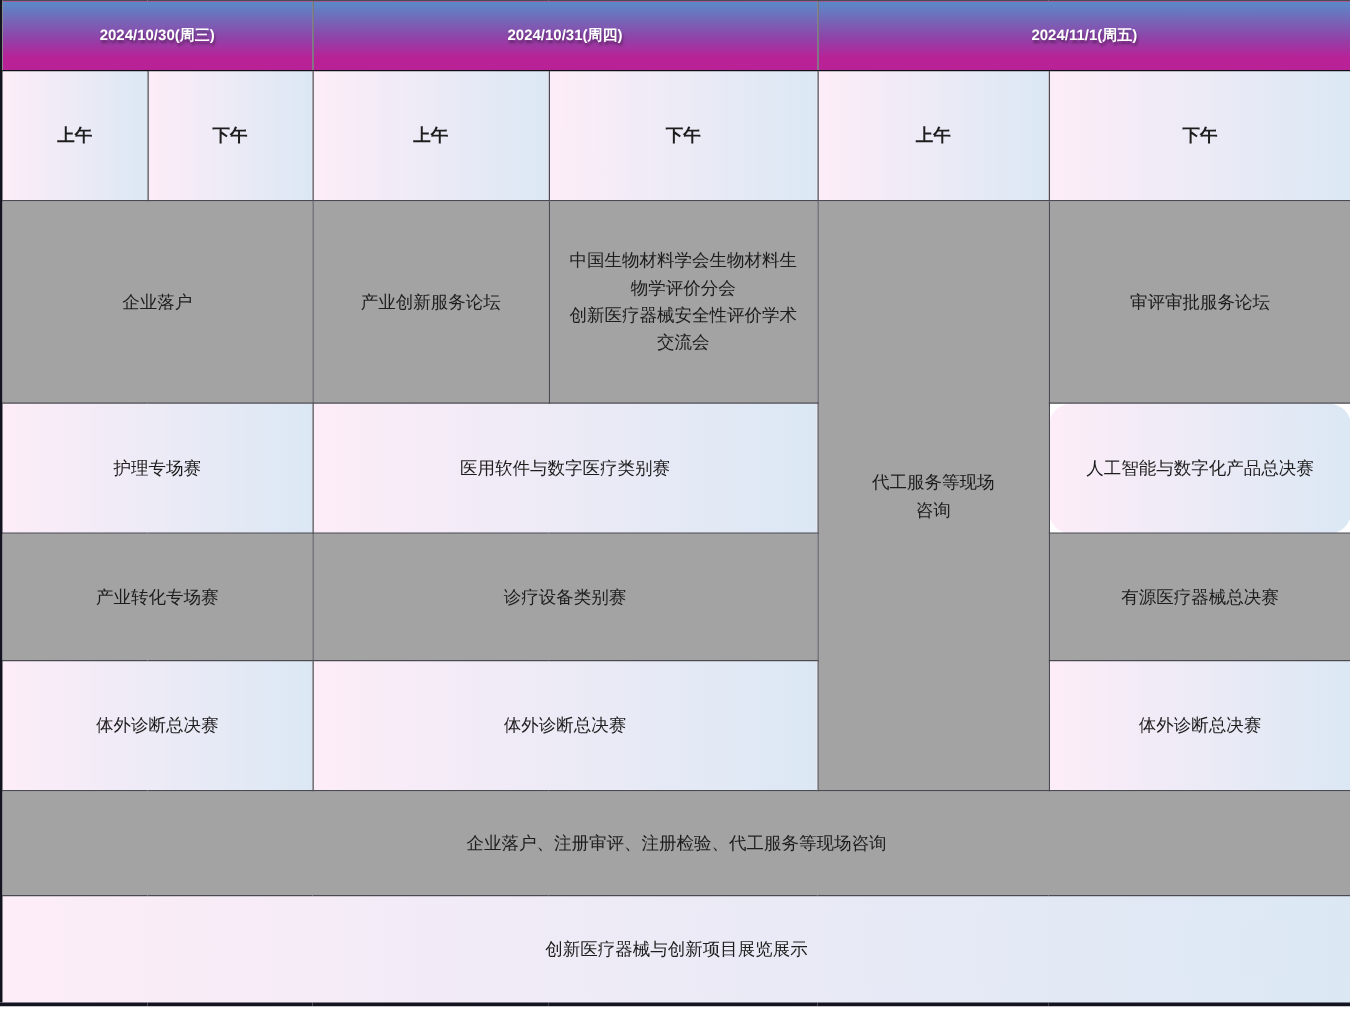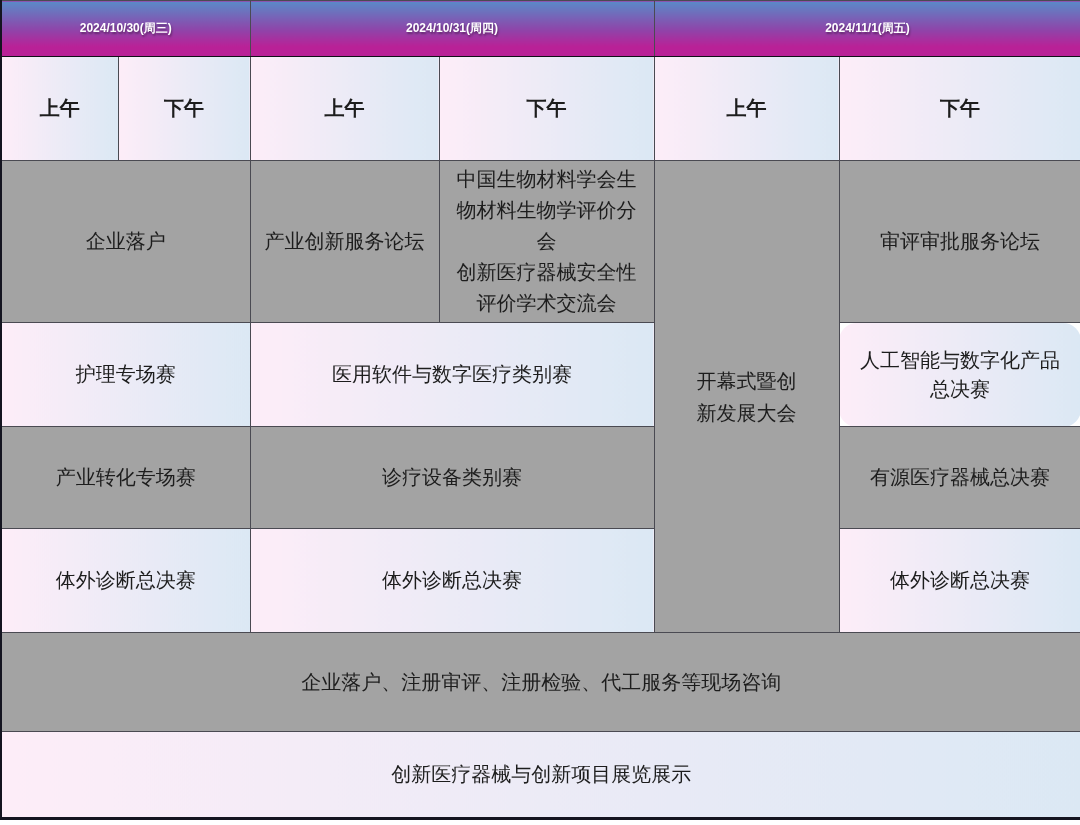--- a/index.html
+++ b/index.html
@@ -24,32 +24,32 @@
     table-layout:fixed;
     width:1080px;
     border-left:2px solid var(--outer_border);
     border-top:1px solid var(--outer_border);
     border-bottom:3px solid var(--outer_border);
   }
   td,th{
     border:1px solid var(--border_col);
     text-align:center;
     vertical-align:middle;
-    font-size:20px;
+    font-size:14px;
     font-weight:normal;
     padding:0 8px;
     overflow:hidden;
   }
   tr.r1{height:56px;}
   tr.r2{height:104px;}
   tr.r3{height:162px;}
   tr.r4{height:104px;}
   tr.r5{height:102px;padding-left:30px;}
   tr.r6{height:104px;}
-  tr.r7{height:99px;}
+  tr.r7{height:84px;}
   tr.r8{height:87px;}
   th.date{
     background:linear-gradient(180deg,var(--header_top) 0%,var(--header_mid) 52%,var(--header_bottom) 82%);
     color:#ffffff;
     font-weight:bold;
     font-size:12px;
     text-shadow:1px 2px 2px rgba(0,0,0,0.35);
     border-bottom:1px solid #101018;
   }
   .grad{background:linear-gradient(90deg,var(--cell_pink) 0%,var(--cell_blue) 100%);}
@@ -90,21 +90,21 @@
       <td class="grad ampm">下午</td>
     </tr>
 
     <tr class="r3">
       <td class="white" colspan="2">企业落户</td>
       <td class="white">产业创新服务论坛</td>
       <td class="white bio-forum">
         <div>中国生物材料学会生物材料生物学评价分会</div>
         <div>创新医疗器械安全性评价学术交流会</div>
       </td>
-      <td class="white opening" rowspan="4">开幕式暨创新发展大会</td>
+      <td class="white opening" rowspan="4">代工服务等现场咨询</td>
       <td class="white">审评审批服务论坛</td>
     </tr>
 
     <tr class="r4">
       <td class="grad" colspan="2">护理专场赛</td>
       <td class="grad" colspan="2">医用软件与数字医疗类别赛</td>
       <td class="grad ai-final">人工智能与数字化产品总决赛</td>
     </tr>
 
     <tr class="r5">

